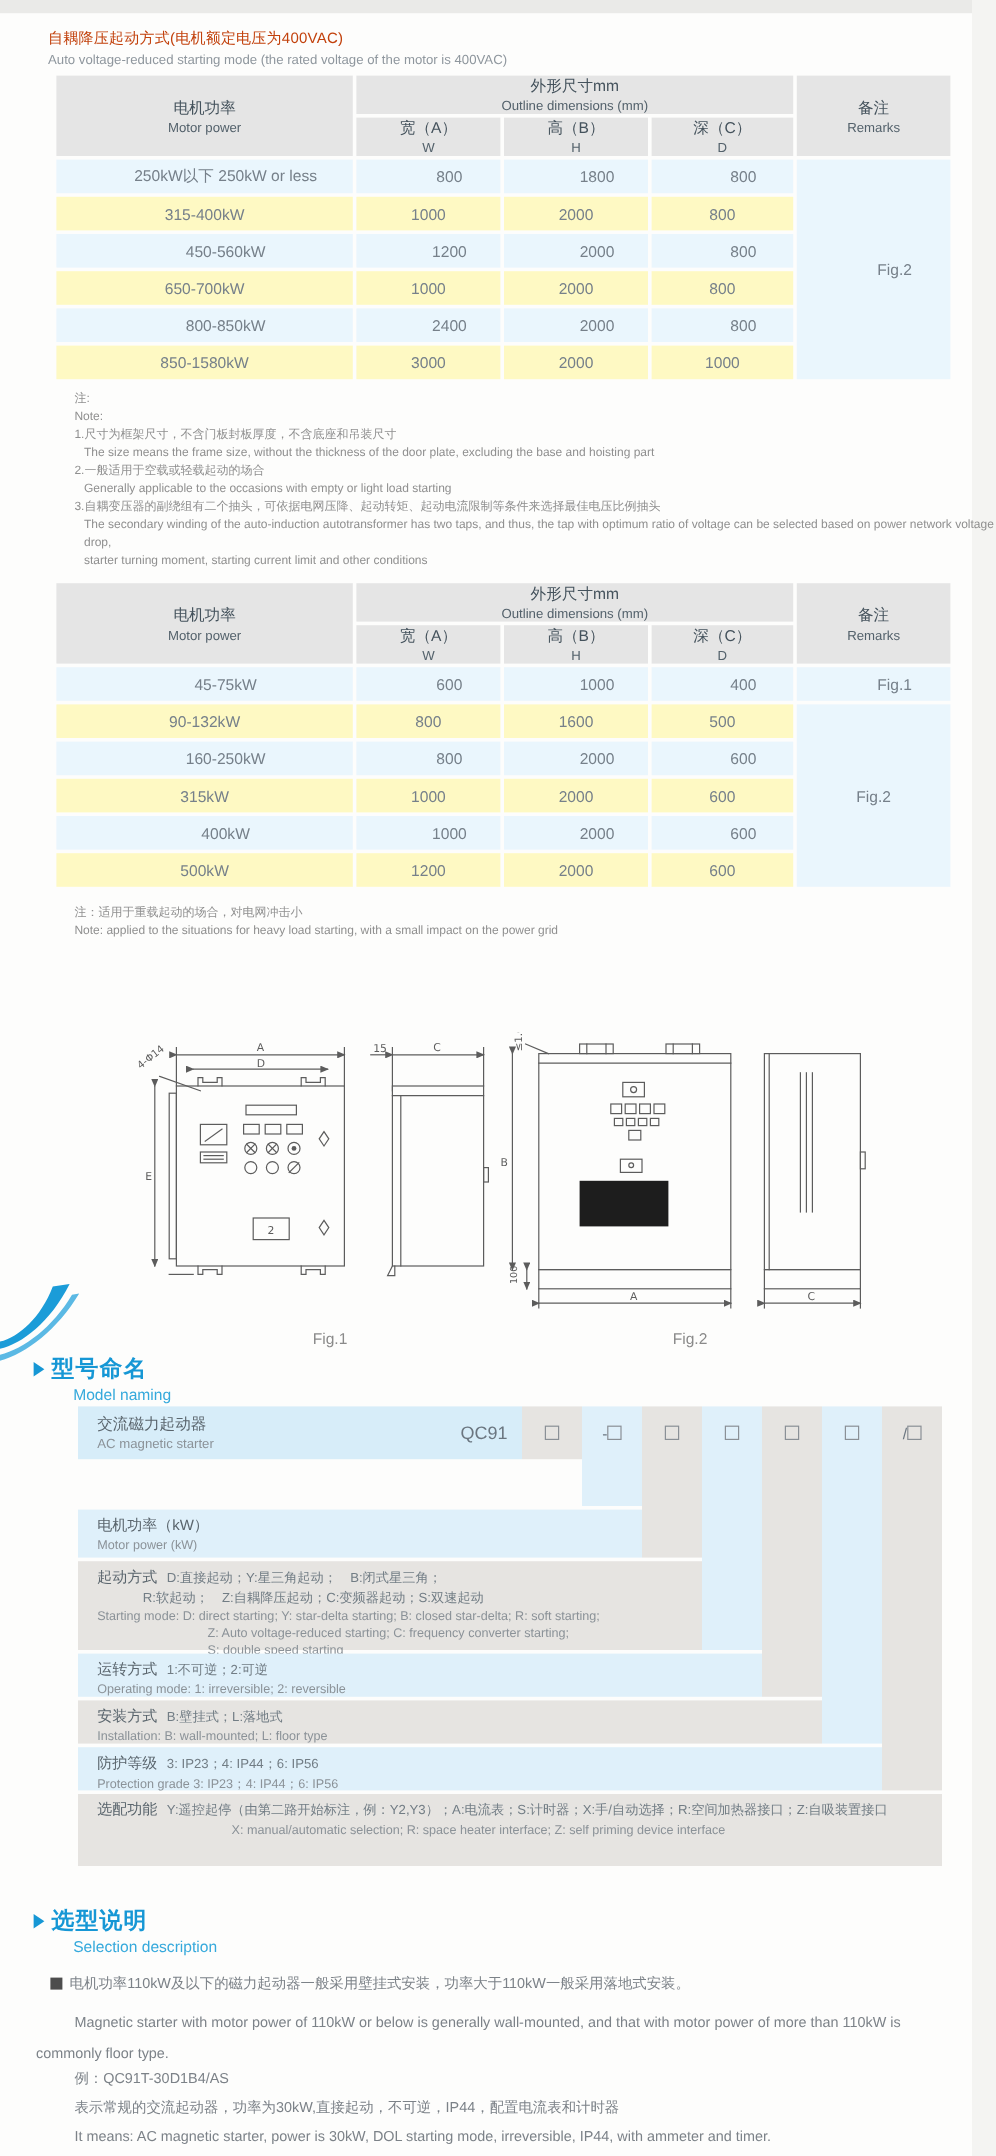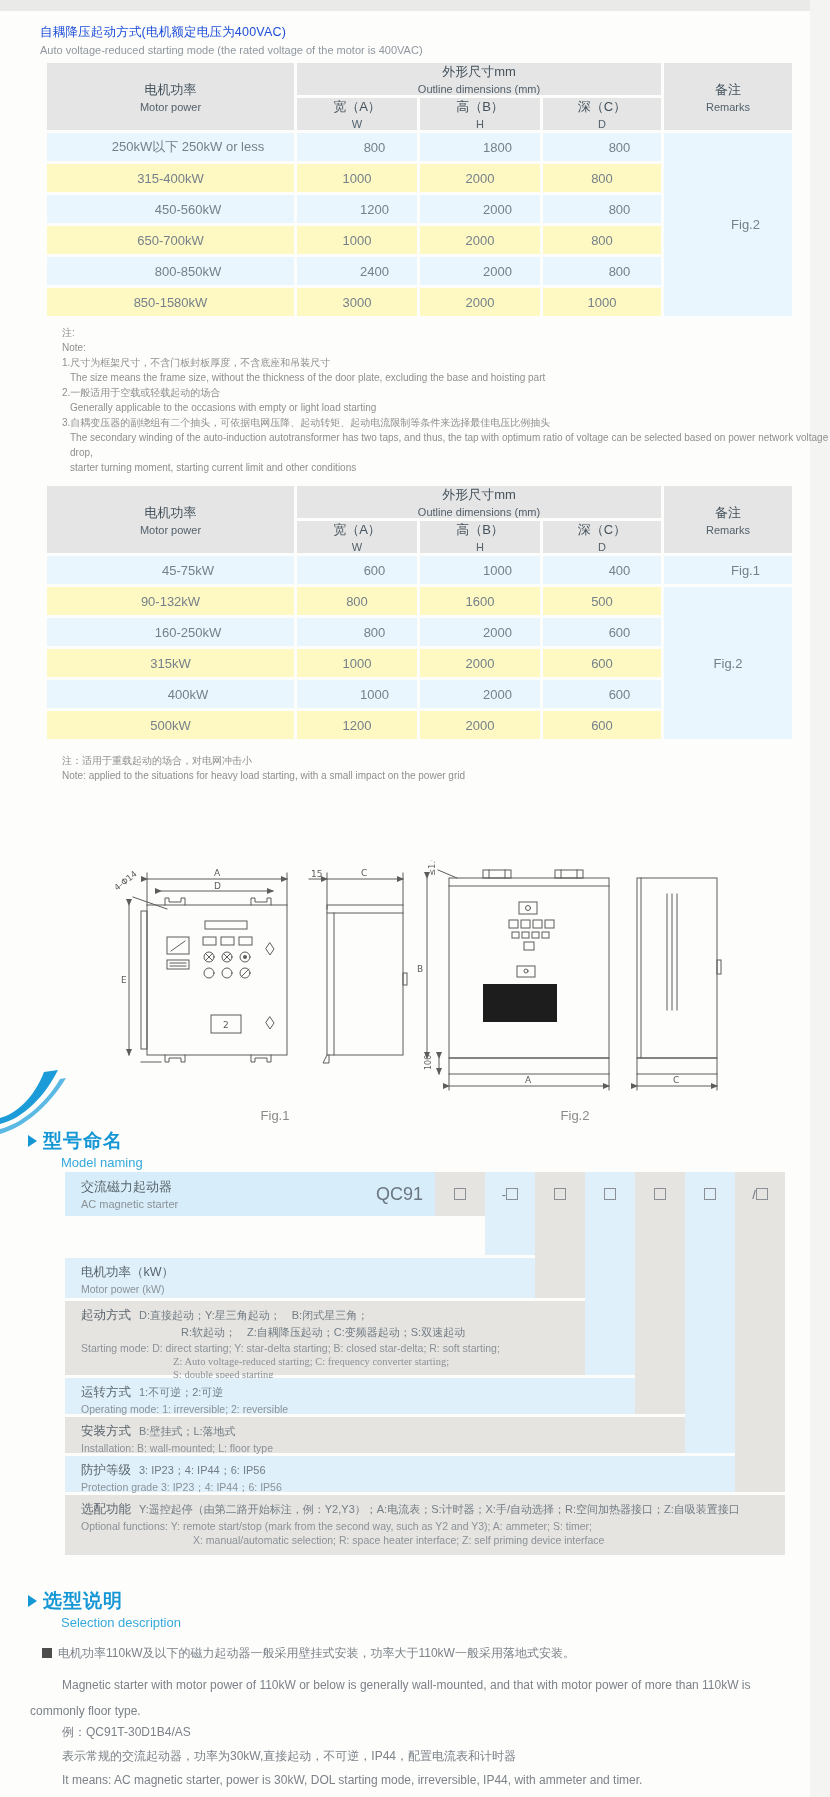--- a/index.html
+++ b/index.html
@@ -4,21 +4,21 @@
 <style>
   * { margin:0; padding:0; box-sizing:border-box; }
   body { background:#ffffff; font-family:"Liberation Sans","DejaVu Sans",sans-serif; }
   .page { position:relative; width:830px; height:1797px; background:#fdfdfc; overflow:hidden; }
   .edge-top { position:absolute; left:0; top:0; width:830px; height:11px; background:#eaeae8; }
   .edge-right { position:absolute; right:0; top:0; width:20px; height:1797px; background:#f4f4f2; }
 
   .abs { position:absolute; }
 
   
-  .tbl-title-cn { font-size:12.5px; color:#1d4ed8; letter-spacing:.2px; }
+  .tbl-title-cn { font-size:12.5px; color:#c2410c; letter-spacing:.2px; }
   .tbl-title-en { font-size:11px; color:#8f979e; margin-top:3px; }
 
   
   table.dim { border-collapse:separate; border-spacing:3px; table-layout:fixed; background:transparent; }
   table.dim th, table.dim td { text-align:center; vertical-align:middle; }
   table.dim th { background:#e5e5e5; color:#44525c; font-weight:normal; }
   .th-cn { font-size:13px; }
   .th-en { font-size:11px; color:#53616b; margin-top:2px; }
   tr.r-odd  td { background:#eaf6fd;padding-left:35px; }
   tr.r-even td { background:#fef9c3; }
@@ -46,29 +46,29 @@
   
   .nm-table { position:absolute; left:65px; top:1172px; width:720px; height:383px; }
   .nm-stripe { position:absolute; top:0; width:50px; }
   .s-gray { background:#e6e4e1; } .s-blue { background:#dff0fa; }
   .nm-row { position:absolute; left:0; }
   .band { height:100%; padding:4px 0 0 16px; }
   .b-gray { background:#e6e4e1; } .b-blue { background:#dff0fa; }
   .nm-head-band { background:#d7edf9; display:flex; align-items:center; justify-content:space-between; height:100%; padding:0 12px 0 16px; }
   .nm-prod-cn { font-size:13px; color:#5a656d; }
   .nm-prod-en { font-size:11px; color:#8b9298; margin-top:2px; }
-  .nm-code { font-size:18px; color:#6b7680; }
+  .nm-code { font-size:15px; color:#6b7680; }
   .nm-boxes { position:absolute; left:370px; top:0; height:44px; width:350px; display:flex; }
   .nm-slot { width:50px; display:flex; align-items:center; justify-content:center; color:#6b7680; font-size:13px; }
   .nm-box { display:inline-block; width:12px; height:12px; border:1.5px solid #8a9096; background:transparent; }
   .nm-label { font-size:12.5px; color:#5a656d; }
   .nm-cn { font-size:11px; color:#727d85; margin-left:8px; }
-  .nm-line-cn { font-size:11px; color:#727d85; margin-left:100px; margin-top:1px; }
+  .nm-line-cn { font-size:11px; color:#727d85; margin-left:38px; margin-top:1px; }
   .nm-en { font-size:10.5px; color:#8b9298; margin-top:2px; }
-  .ml92 { margin-left:92px;font-family:Liberation Serif, serif; } .ml112 { margin-left:112px; }
+  .ml92 { margin-left:92px; } .ml112 { margin-left:112px; }
 
   
   .sel-p { font-size:12px; color:#7c8288; }
   .sq { display:inline-block; width:10px; height:10px; background:#4d4d4d; margin-right:6px; vertical-align:-1px; }
 </style>
 </head>
 <body>
 
 <div class="page">
   <div class="edge-top"></div>
@@ -481,21 +481,20 @@
     <div class="nm-row" style="top:284px; width:670px; height:36px;">
       <div class="band b-blue">
         <span class="nm-label">防护等级</span><span class="nm-cn">3: IP23；4: IP44；6: IP56</span>
         <div class="nm-en">Protection grade  3: IP23；4: IP44；6: IP56</div>
       </div>
     </div>
 
     <div class="nm-row" style="top:323px; width:720px; height:60px;border-radius:14px;">
       <div class="band b-gray">
         <span class="nm-label">选配功能</span><span class="nm-cn">Y:遥控起停（由第二路开始标注，例：Y2,Y3）；A:电流表；S:计时器；X:手/自动选择；R:空间加热器接口；Z:自吸装置接口</span>
-        <div class="nm-en">Optional functions: Y: remote start/stop (mark from the second way, such as Y2 and Y3); A: ammeter; S: timer;</div>
         <div class="nm-en ml112">X: manual/automatic selection; R: space heater interface; Z: self priming device interface</div>
       </div>
     </div>
   </div>
 
   <div class="abs sec-head" style="left:28px; top:1588px;">
     <span class="tri"></span>
     <span class="sec-cn">选型说明</span>
   </div>
   <div class="abs sec-en" style="left:46px; top:1612px;">Selection description</div>

